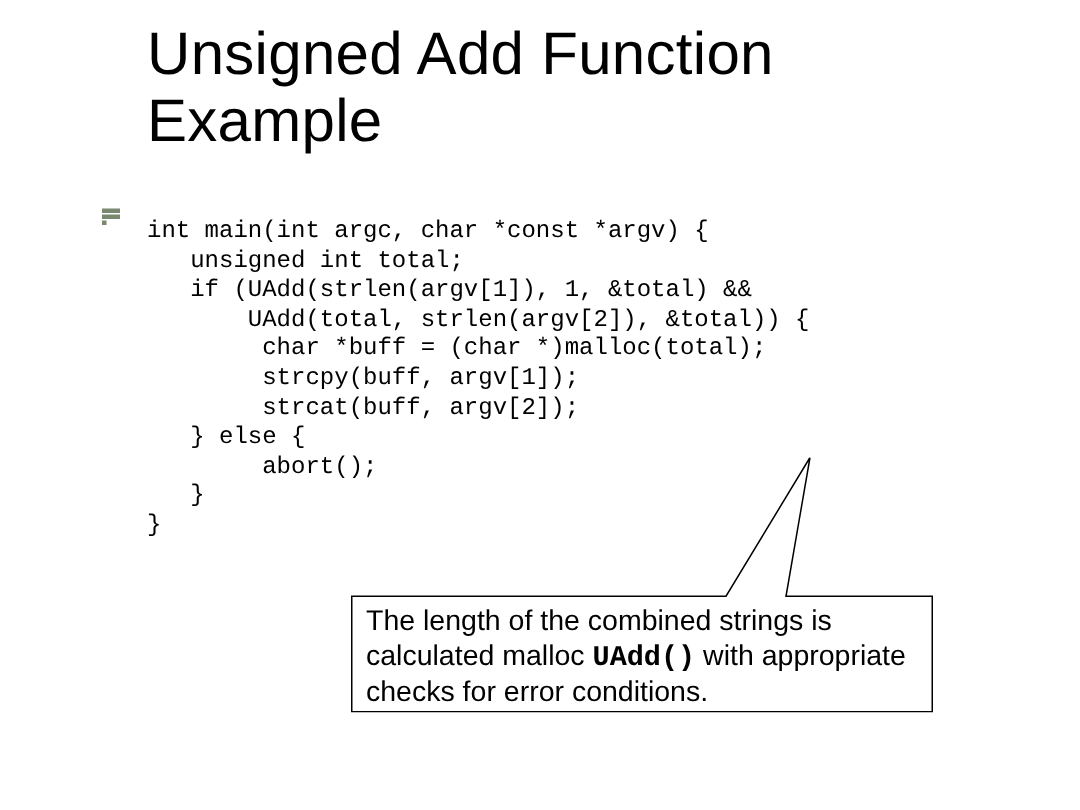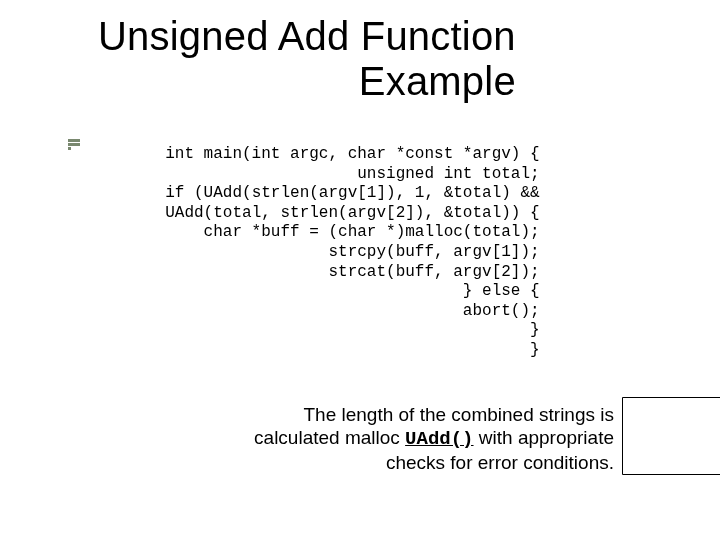--- a/index.html
+++ b/index.html
@@ -9,21 +9,20 @@
     height: 540px;
     background: #ffffff;
     font-family: Arial, Helvetica, sans-serif;
     overflow: hidden;
   }
   .slide {
     position: relative;
     width: 572px;
     height: 540px;
     box-sizing: border-box;
-    text-align: right;
   }
   .title {
     position: absolute;
     left: 98px;
     top: 14px;
     font-size: 40px;
     line-height: 1.12;
     color: #000;
     letter-spacing: 0.2px;
   }
@@ -87,21 +86,20 @@
     top: 403px;
     width: 370px;
     font-family: Arial, Helvetica, sans-serif;
     font-size: 19px;
     line-height: 1.22;
     color: #000;
   }
   .callout-text .mono {
     font-family: "Courier New", Courier, monospace;
     font-weight: bold;
-    text-decoration: underline;
   }
 </style>
 </head>
 <body>
 
 <div class="slide">
 
   <div class="title" style="white-space: pre-line;">Unsigned Add Function
 Example</div>
 

